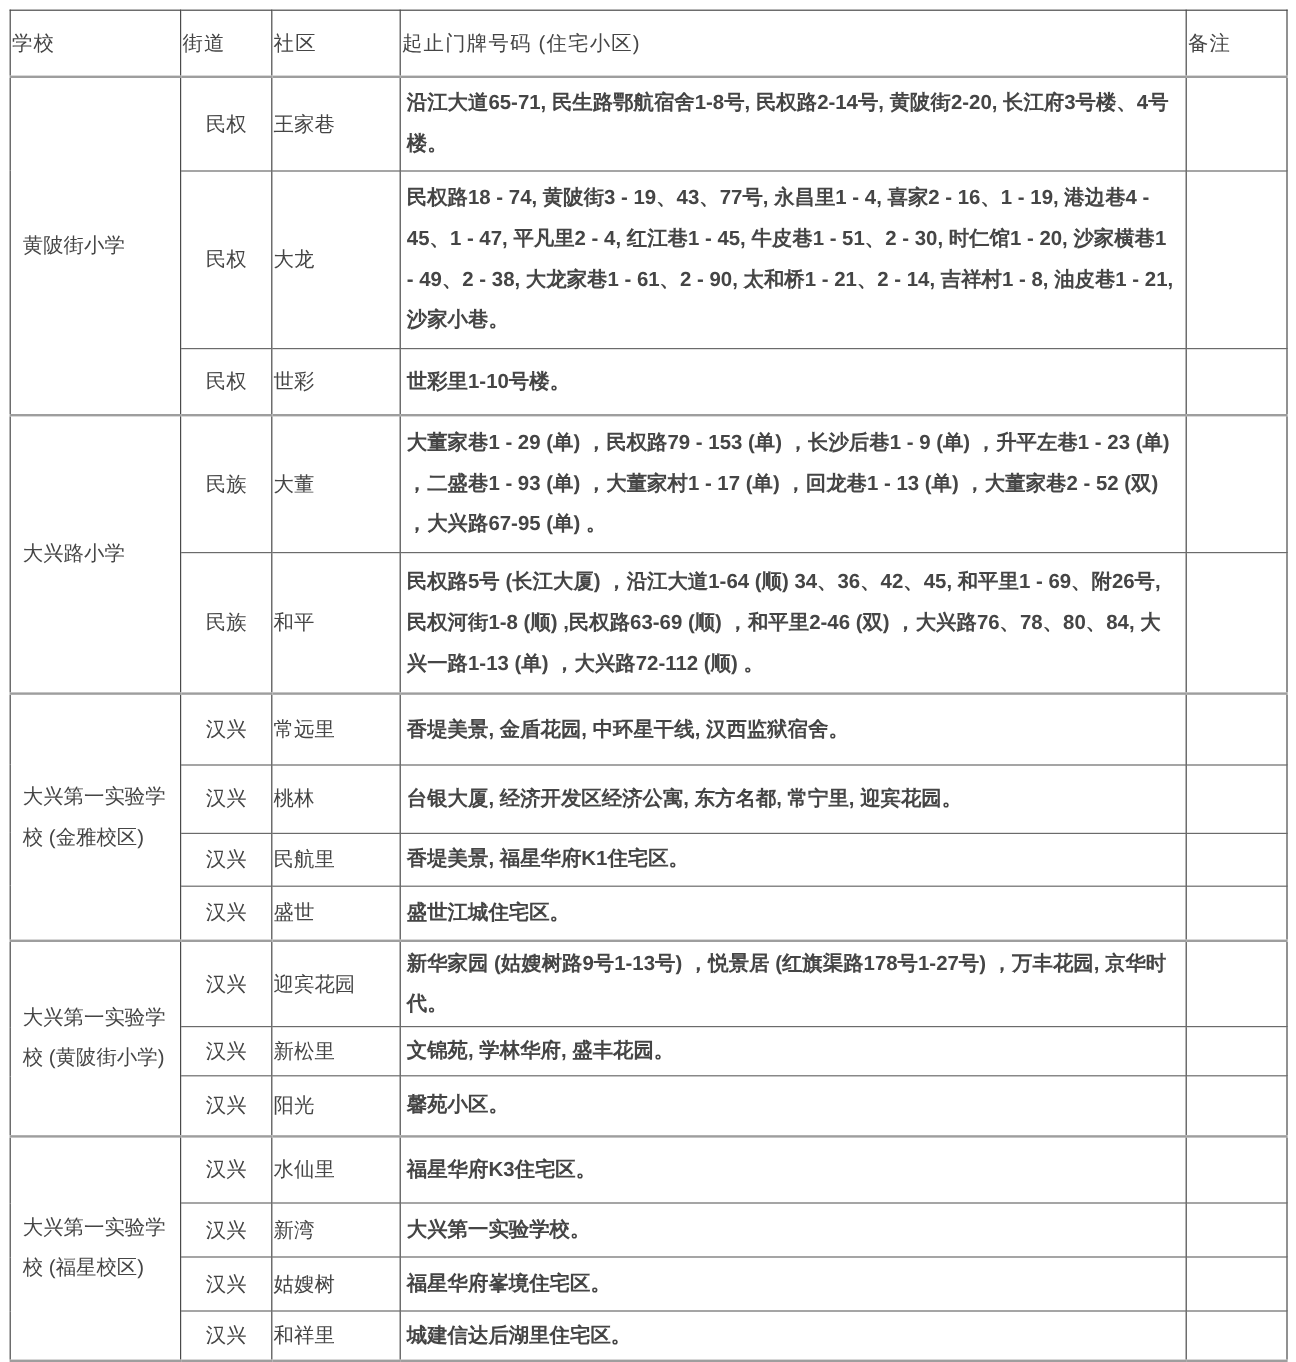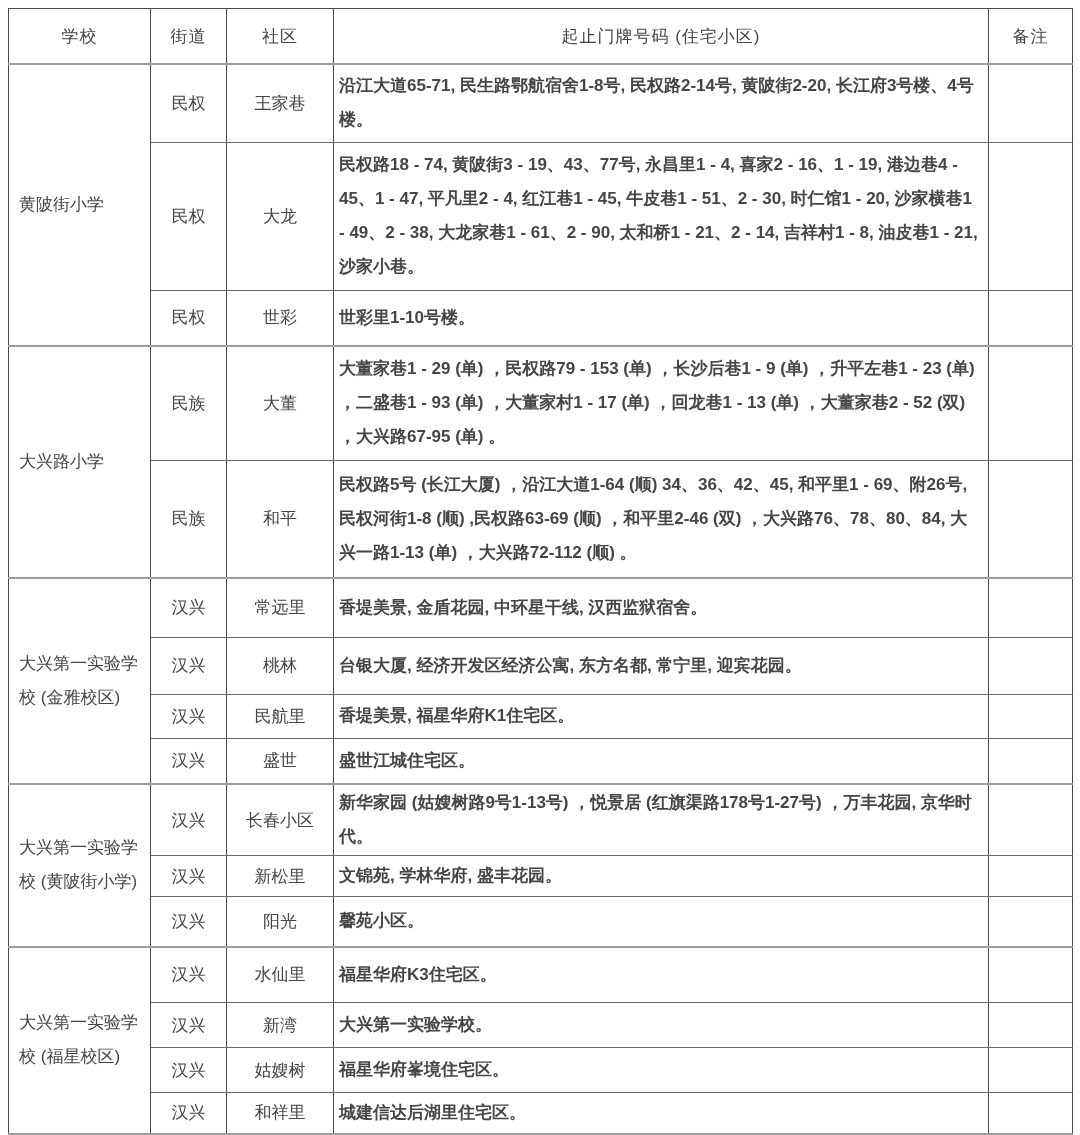--- a/index.html
+++ b/index.html
@@ -30,31 +30,31 @@
     border-right: 1px solid #4a4a4a;
     border-top: 1px solid #6b6b6b;
     border-bottom: 1px solid #6b6b6b;
     vertical-align: middle;
     overflow: hidden;
     background: #ffffff;
   }
   .district-table tr.header-row th {
     border: 1px solid #4a4a4a;
     font-weight: normal;
-    text-align: center;
+    text-align: left;
     height: 52px;
     letter-spacing: 1px;
   }
   .district-table tr.section-start th,
   .district-table tr.section-start td {
     border-top: 2px solid #9e9e9e;
   }
   .col-school  { text-align: left; line-height: 34px; padding: 0 10px; }
   .col-street  { text-align: center; margin-top: 40px; }
-  .col-community { text-align: center; }
+  .col-community { text-align: left; }
   .col-addresses {
     text-align: left;
     line-height: 34px;
     padding: 1px 8px 1px 5px;
     font-weight: bold;
   }
   .col-note { text-align: center; }
 </style>
 </head>
 <body>
@@ -134,21 +134,21 @@
     <tr style="height:46px">
       <td class="col-street">汉兴</td>
       <td class="col-community">盛世</td>
       <td class="col-addresses">盛世江城住宅区。</td>
       <td class="col-note"></td>
     </tr>
 
     <tr class="section-start" style="height:65px">
       <td class="col-school" rowspan="3">大兴第一实验学校 (黄陂街小学)</td>
       <td class="col-street">汉兴</td>
-      <td class="col-community">长春小区</td>
+      <td class="col-community">迎宾花园</td>
       <td class="col-addresses">新华家园 (姑嫂树路9号1-13号) ，悦景居 (红旗渠路178号1-27号) ，万丰花园, 京华时代。</td>
       <td class="col-note"></td>
     </tr>
     <tr style="height:41px">
       <td class="col-street">汉兴</td>
       <td class="col-community">新松里</td>
       <td class="col-addresses">文锦苑, 学林华府, 盛丰花园。</td>
       <td class="col-note"></td>
     </tr>
     <tr style="height:50px">

